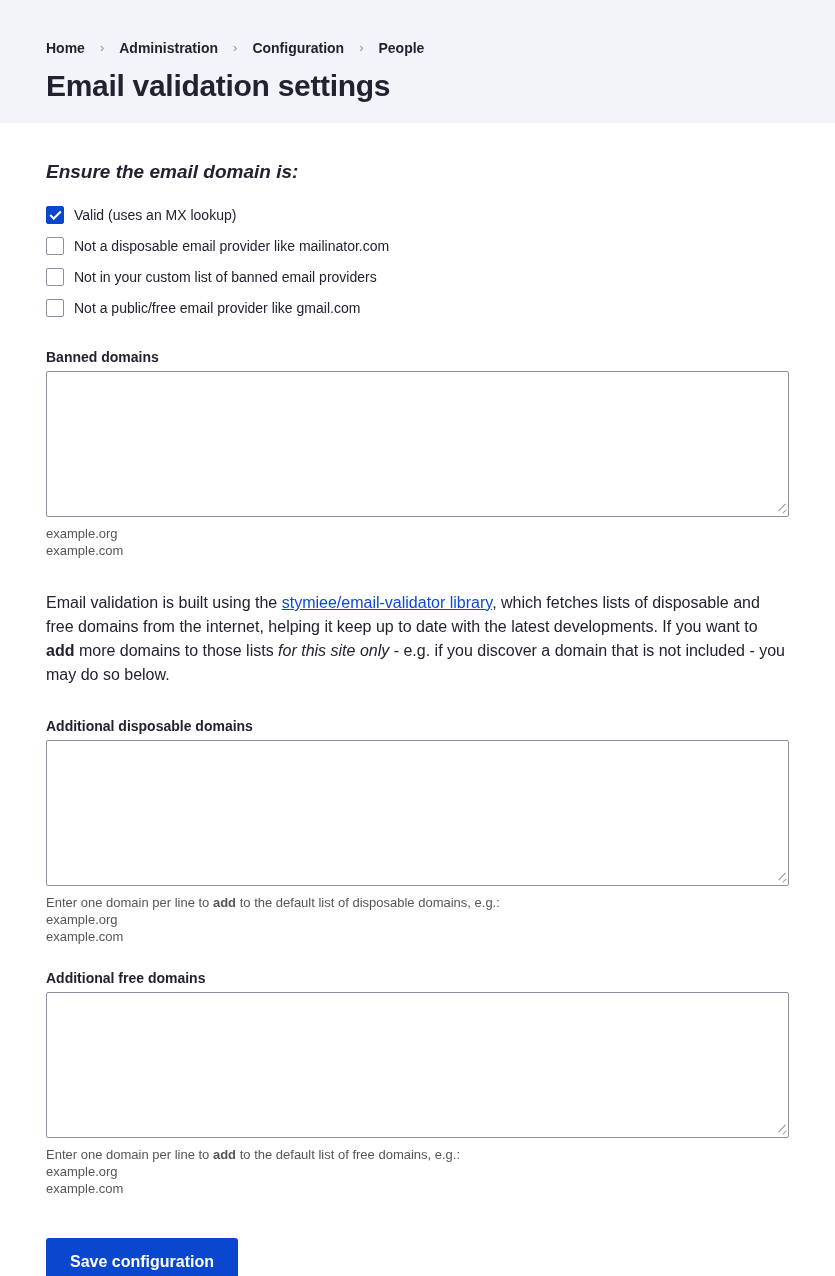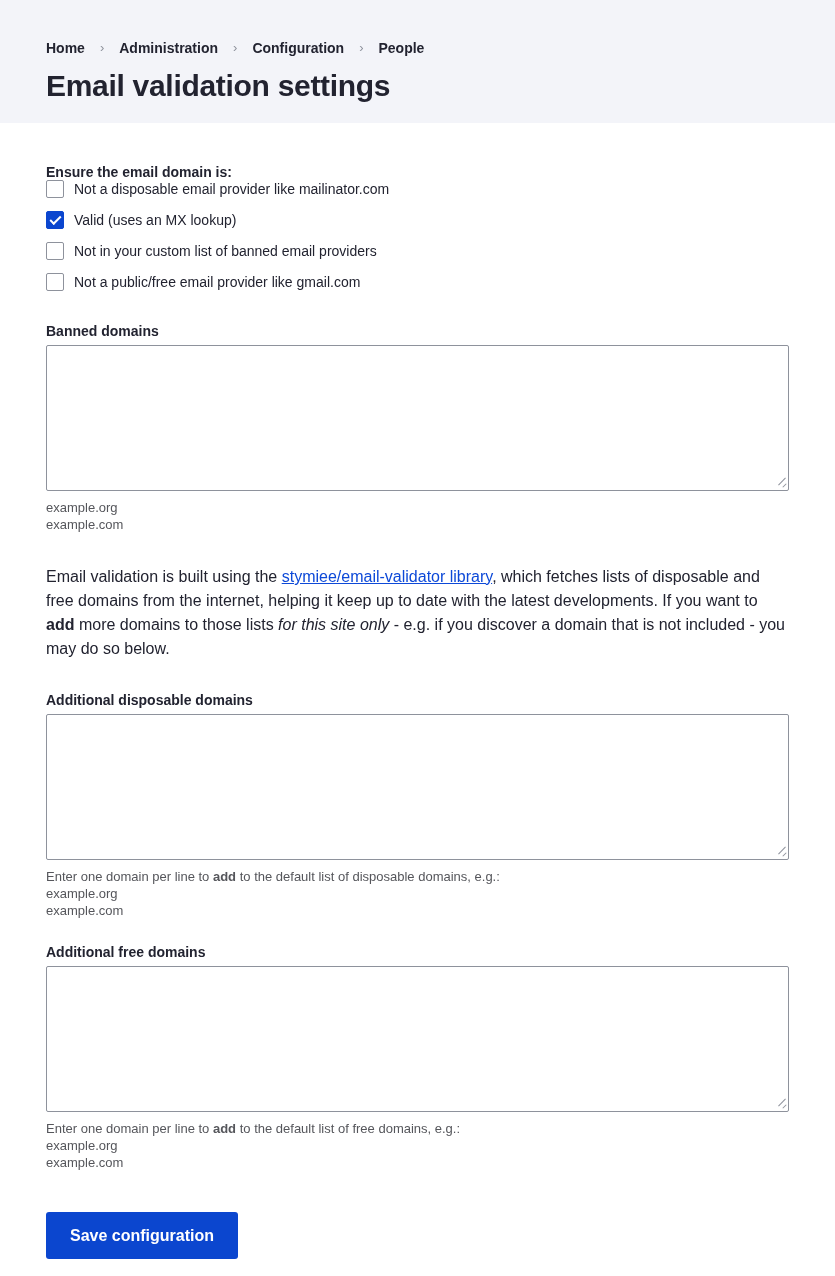--- a/index.html
+++ b/index.html
@@ -46,23 +46,24 @@
 
   
   .form-area { padding: 41px 46px 40px 46px; }
 
   fieldset.checks {
     border: 0; margin: 0 0 32px 0; padding: 0;
   }
   fieldset.checks legend {
     padding: 0;
     font-weight: 700;
-    font-size: 14px;
+    font-size: 19px;
     line-height: 16px;
-    margin-bottom: 0;
+    margin-bottom: 26px;
+    font-style: italic;
   }
   .checkbox-row {
     display: flex;
     align-items: center;
     gap: 10px;
     margin-bottom: 13px;
   }
   .checkbox-row:last-child { margin-bottom: 0; }
   input[type="checkbox"] {
     -webkit-appearance: none;
@@ -194,26 +195,26 @@
   </nav>
   <h1 class="page-title">Email validation settings</h1>
 </header>
 
 <main class="form-area">
 
   <fieldset class="checks">
     <legend>Ensure the email domain is:</legend>
 
     <div class="checkbox-row">
+      <input type="checkbox" id="cb0" checked="" style="">
+      <label for="cb0">Valid (uses an MX lookup)</label>
+    </div>
+    <div class="checkbox-row">
       <input type="checkbox" id="cb1" style="">
       <label for="cb1">Not a disposable email provider like mailinator.com</label>
-    </div>
-    <div class="checkbox-row">
-      <input type="checkbox" id="cb0" checked="" style="">
-      <label for="cb0">Valid (uses an MX lookup)</label>
     </div>
     <div class="checkbox-row">
       <input type="checkbox" id="cb3" style="">
       <label for="cb3">Not in your custom list of banned email providers</label>
     </div>
     <div class="checkbox-row">
       <input type="checkbox" id="cb2" style="">
       <label for="cb2">Not a public/free email provider like gmail.com</label>
     </div>
   </fieldset>

